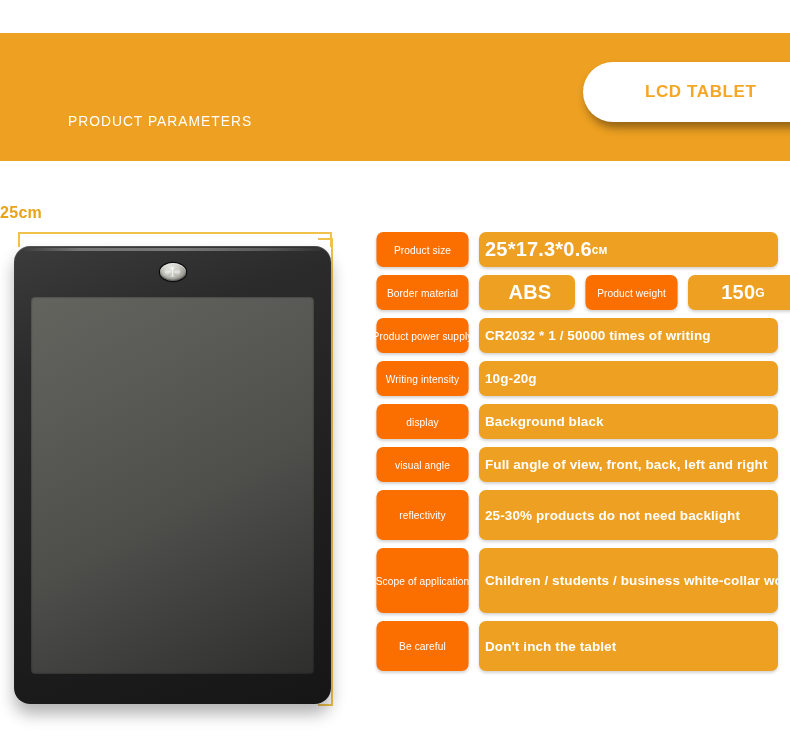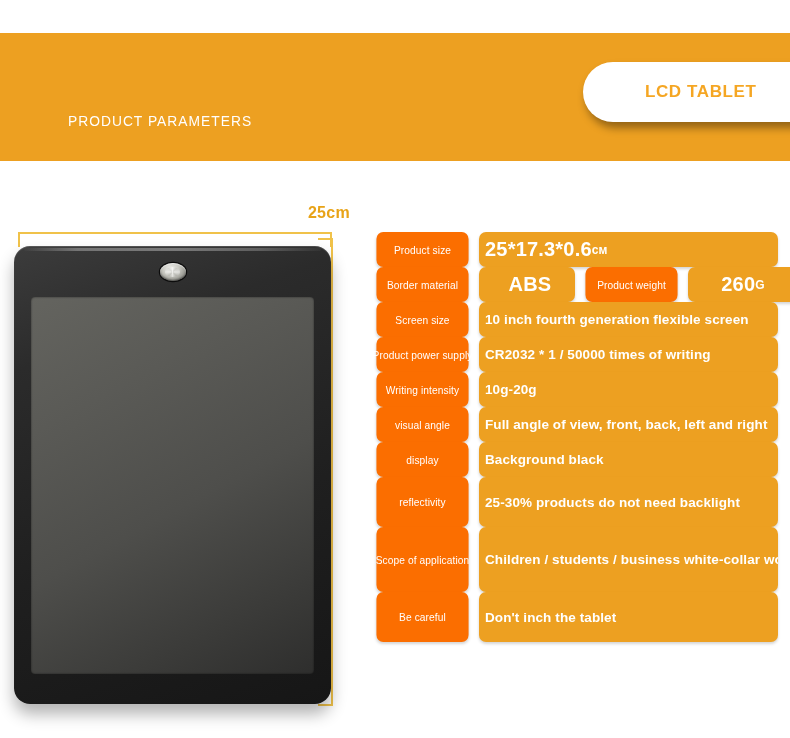--- a/index.html
+++ b/index.html
@@ -70,21 +70,21 @@
     width: 365px;
     height: 578px;
   }
 
   
   .dim-top-label {
     position: absolute;
     left: 0;
     top: 44px;
     width: 350px;
-    text-align: right;
+    text-align: left;
     font-size: 16px;
     font-weight: bold;
     color: #E8A317;
     letter-spacing: 0.3px;
   }
 
   .dim-top-line {
     position: absolute;
     left: 18px;
     top: 72px;
@@ -234,21 +234,21 @@
     position: absolute;
     left: 375px;
     top: 232px;
     width: 403px;
   }
 
   .spec-row {
     position: relative;
     display: flex;
     align-items: stretch;
-    margin-bottom: 0;
+    margin-bottom: 8px;
   }
 
   .chip {
     display: flex;
     align-items: center;
     justify-content: center;
     border-radius: 7px;
     color: #ffffff;
     box-shadow: 0 2px 3px rgba(0,0,0,0.17);
     overflow: visible;
@@ -352,51 +352,47 @@
     </div>
   </div>
 
   <div class="spec-row">
     <div class="chip chip-label h-std">Border material</div>
     <div class="chip chip-value chip-value-abs h-std">
       <span class="val-big">ABS</span>
     </div>
     <div class="chip chip-label chip-label-inline h-std">Product weight</div>
     <div class="chip chip-value chip-value-weight h-std">
-      <span class="val-big">260</span>
+      <span class="val-big">150</span>
         <span class="val-unit">G</span>
     </div>
   </div>
 
-  <div class="spec-row">
-    <div class="chip chip-label h-std">Screen size</div>
-    <div class="chip chip-value h-std">10 inch fourth generation flexible screen</div>
-  </div>
 
   <div class="spec-row">
     <div class="chip chip-label h-std">Product power supply</div>
     <div class="chip chip-value h-std">CR2032 * 1 / 50000 times of writing</div>
   </div>
 
   <div class="spec-row">
     <div class="chip chip-label h-std">Writing intensity</div>
     <div class="chip chip-value h-std">10g-20g</div>
   </div>
 
   <div class="spec-row">
+    <div class="chip chip-label h-std">display</div>
+    <div class="chip chip-value h-std">Background black</div>
+  </div>
+
+  <div class="spec-row">
     <div class="chip chip-label h-std">visual angle</div>
     <div class="chip chip-value h-std">Full angle of view, front, back, left and right</div>
   </div>
 
   <div class="spec-row">
-    <div class="chip chip-label h-std">display</div>
-    <div class="chip chip-value h-std">Background black</div>
-  </div>
-
-  <div class="spec-row">
     <div class="chip chip-label h-tall">reflectivity</div>
     <div class="chip chip-value h-tall">25-30% products do not need backlight</div>
   </div>
 
   <div class="spec-row">
     <div class="chip chip-label h-taller">Scope of application</div>
     <div class="chip chip-value h-taller">Children / students / business white-collar workers</div>
   </div>
 
   <div class="spec-row">

